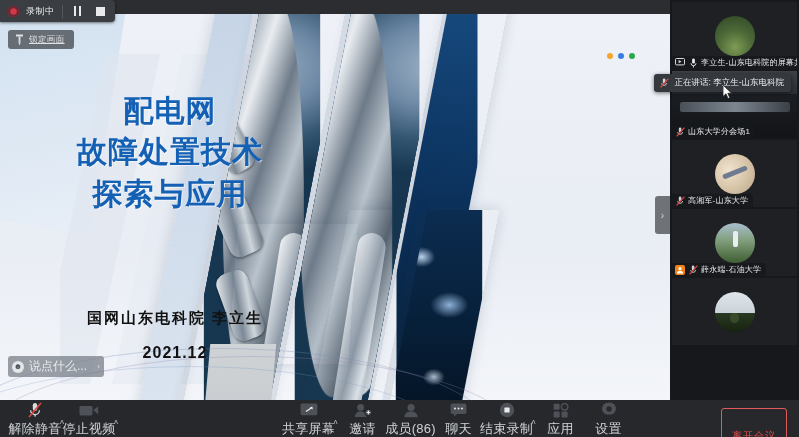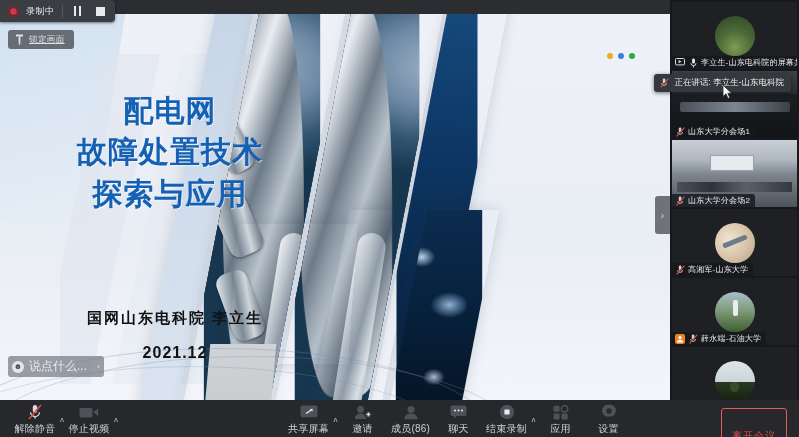--- a/index.html
+++ b/index.html
@@ -155,21 +155,21 @@
       z-index:35;box-shadow:0 1px 4px rgba(0,0,0,.55);}
   .tooltip .tt{color:#e8eaec;font-size:8.5px;white-space:nowrap;}
   .cursor{position:absolute;left:150px;top:86px;z-index:60;}
 
   
   .bottom{position:absolute;left:0;bottom:0;width:799px;height:37px;background:#26282c;
           display:flex;align-items:center;}
   .bgroup{display:flex;align-items:flex-end;gap:2px;}
   .bitem{width:46px;display:flex;flex-direction:column;align-items:center;gap:2px;padding-top:3px;}
   .bitem .gl{height:15px;display:flex;align-items:center;justify-content:center;}
-  .bitem .bl{color:#cfd2d6;font-size:10px;letter-spacing:.2px;white-space:nowrap;}
+  .bitem .bl{color:#cfd2d6;font-size:13px;letter-spacing:.2px;white-space:nowrap;}
   .caret{color:#b7bcc2;font-size:8px;padding-bottom:12px;}
   .leave-btn{position:absolute;right:12px;top:8px;height:21px;padding:16px 10px;
       border:1px solid #e05a5a;border-radius:3px;color:#e24a4a;font-size:10px;
       display:flex;align-items:center;background:transparent;letter-spacing:1px;margin-left:46px;}
   .spacer{flex:1;}
 </style>
 </head>
 <body>
 
 <div class="app">
@@ -305,33 +305,20 @@
           <svg width="9" height="10" viewBox="0 0 9 10">
               <rect x="2.8" y="0.4" width="2.6" height="5" rx="1.3" fill="#d0d3d7"></rect>
               <path d="M1.7 5a2.4 2.4 0 0 0 4.8 0" fill="none" stroke="#d0d3d7" stroke-width="0.9"></path>
               <line x1="0.6" y1="9.4" x2="8.4" y2="0.6" stroke="#e0473f" stroke-width="1.2"></line>
             </svg>
         </span>
         <span class="nm">山东大学分会场1</span>
       </div>
     </div>
 
-    <div class="tile">
-      <div class="bg room2"></div>
-      <div class="tile-label">
-        <span class="chip">
-          <svg width="9" height="10" viewBox="0 0 9 10">
-              <rect x="2.8" y="0.4" width="2.6" height="5" rx="1.3" fill="#d0d3d7"></rect>
-              <path d="M1.7 5a2.4 2.4 0 0 0 4.8 0" fill="none" stroke="#d0d3d7" stroke-width="0.9"></path>
-              <line x1="0.6" y1="9.4" x2="8.4" y2="0.6" stroke="#e0473f" stroke-width="1.2"></line>
-            </svg>
-        </span>
-        <span class="nm">山东大学分会场2</span>
-      </div>
-    </div>
 
     <div class="tile">
       <div class="bg bg-dark">
         <div class="avatar av-art"></div>
       </div>
       <div class="tile-label">
         <span class="chip">
           <svg width="9" height="10" viewBox="0 0 9 10">
               <rect x="2.8" y="0.4" width="2.6" height="5" rx="1.3" fill="#d0d3d7"></rect>
               <path d="M1.7 5a2.4 2.4 0 0 0 4.8 0" fill="none" stroke="#d0d3d7" stroke-width="0.9"></path>

